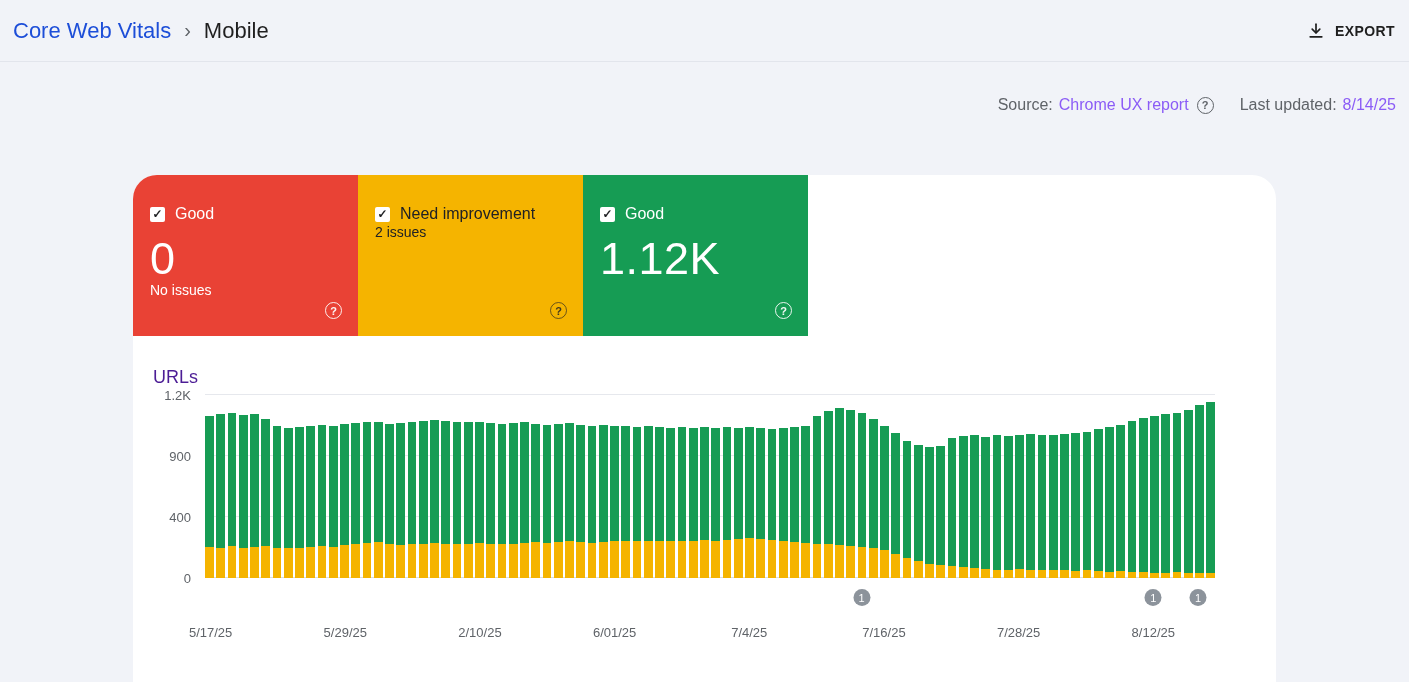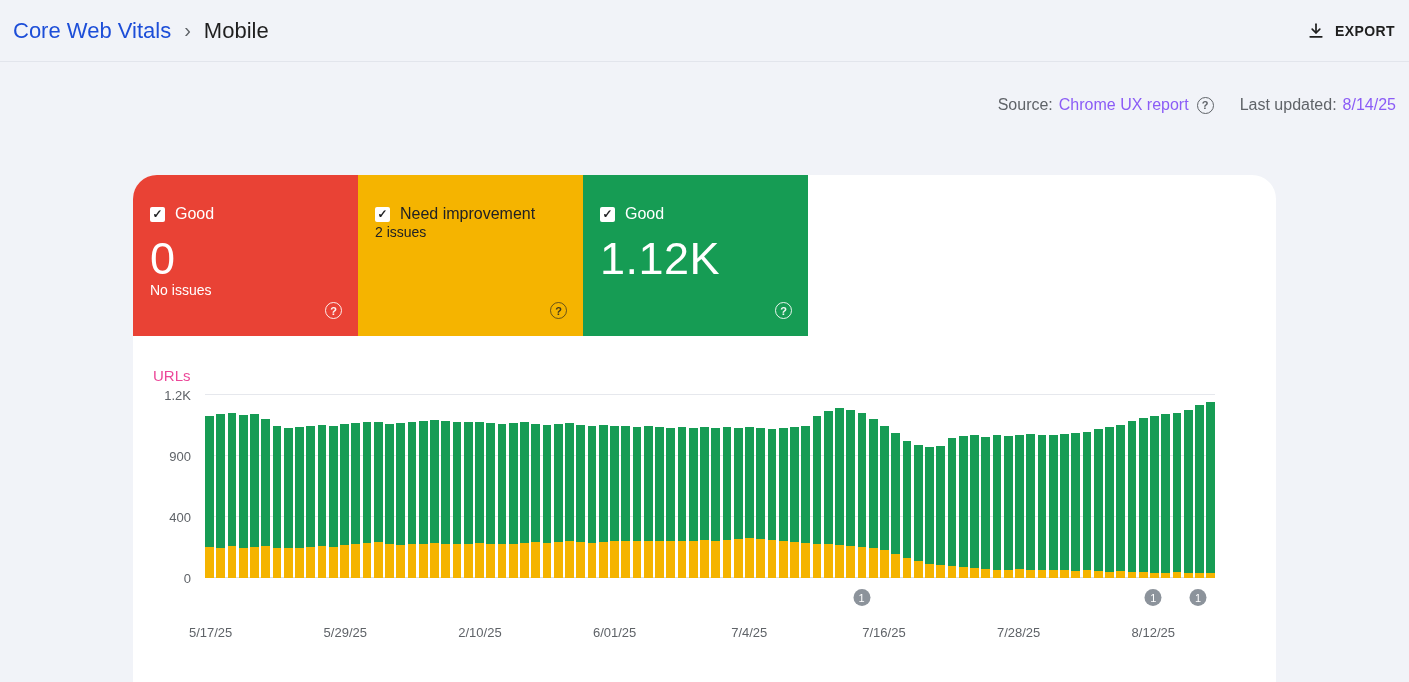--- a/index.html
+++ b/index.html
@@ -73,21 +73,21 @@
     position: absolute; right: 16px; bottom: 17px;
     width: 17px; height: 17px; border-radius: 50%;
     display: flex; align-items: center; justify-content: center;
     font-size: 11px; font-weight: 700; cursor: pointer;
   }
   .light .card-help { border: 1.5px solid rgba(255,255,255,.9); color: rgba(255,255,255,.95); }
   .dark  .card-help { border: 1.5px solid rgba(32,33,36,.65); color: rgba(32,33,36,.85); }
 
   
   .chart { position: relative; margin-top: 31px; height: 300px; }
-  .ylabel { position: absolute; top: 0; left: 20px; font-size: 15px; color: #ec4899; }
+  .ylabel { position: absolute; top: 0; left: 20px; font-size: 18px; color: #4c1d95; }
   .yticks { position: absolute; left: 0; top: 28px; width: 58px; height: 183px; }
   .ytick { position: absolute; right: 0; transform: translateY(-50%); font-size: 13px; color: #5f6368; }
   .plot { position: absolute; left: 72px; right: 61px; top: 28px; height: 183px; }
   .gridline { position: absolute; left: 0; right: 0; height: 1px; background: #e6e8ed; z-index: 0; }
   .gridline.zero { background: #d9dce2; }
   .bars {
     position: absolute; left: 0; right: 0; top: 0; bottom: 0;
     display: flex; align-items: flex-end; gap: 2.4px; z-index: 1;
   }
   .bar { flex: 1 1 0; height: 100%; display: flex; flex-direction: column; justify-content: flex-end; min-width: 0; cursor: pointer; }

